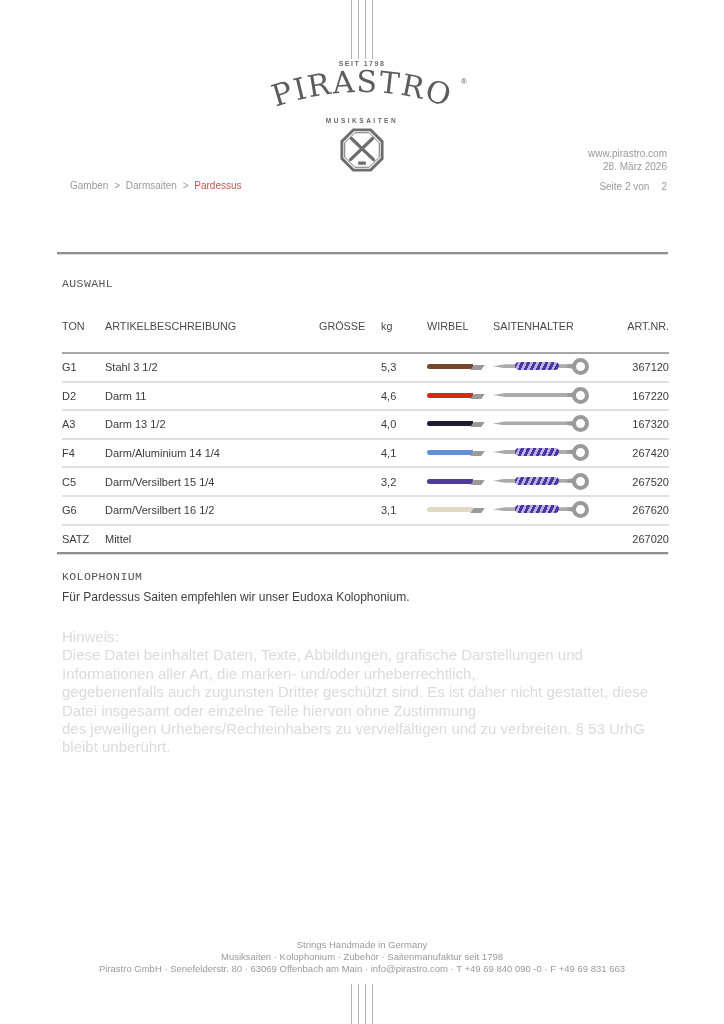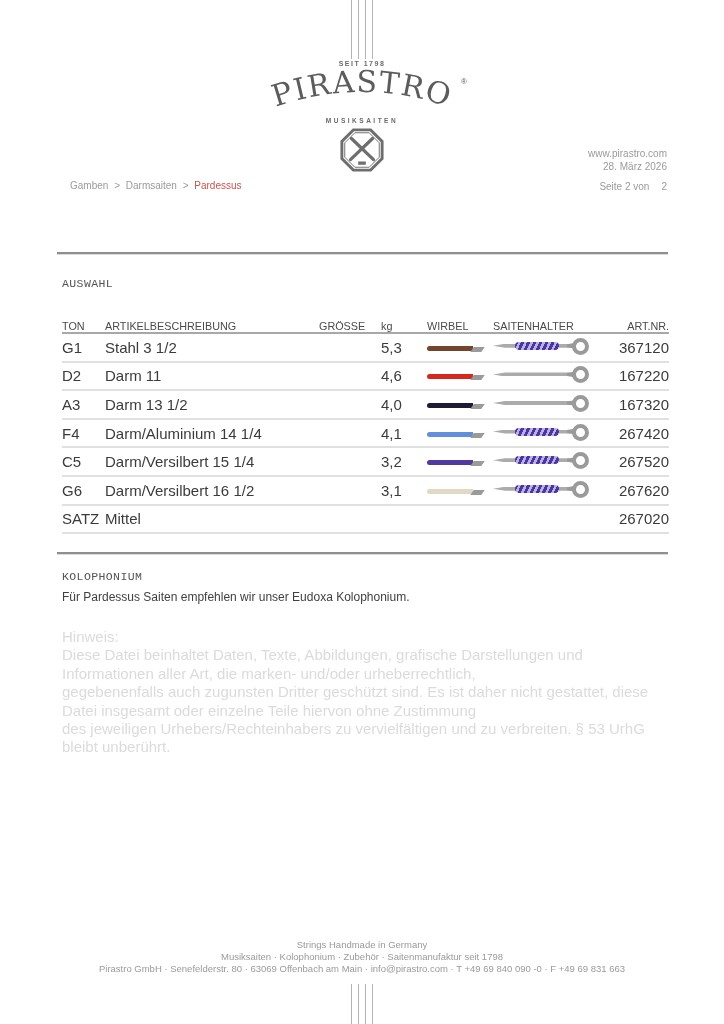--- a/index.html
+++ b/index.html
@@ -39,23 +39,23 @@
 
   .sec-title{position:absolute;left:62px;font-size:11.5px;letter-spacing:.4px;color:#555;font-family:Liberation Mono, monospace;}
   .t-auswahl{top:277px;}
   .t-kolo{top:570px;}
   .kolo-text{position:absolute;left:62px;top:590px;font-size:12px;color:#3f3f3f;}
 
   
   .table{position:absolute;left:62px;top:306px;width:607px;}
   .trow{display:grid;grid-template-columns:43px 214px 62px 46px 66px 108px 1fr;
         align-items:center;height:26.6px;border-bottom:2px solid #e0e0e0;
-        font-size:15px;color:#3b3b3b;}
+        font-size:11px;color:#3b3b3b;}
   .trow.head{height:26px;align-items:end;border-bottom:2px solid #a8a8a8;
-             font-size:10.8px;color:#4a4a4a;padding-bottom:0;}
+             font-size:10.8px;color:#4a4a4a;padding-bottom:20px;}
   .cell-artnr{text-align:right;}
 
   
   .wirbel{position:relative;width:57px;height:9px;display:inline-block;}
   .wline{position:absolute;left:0;top:2px;width:46px;height:5px;border-radius:3px 0 0 3px;background:transparent;}
   .wtip{position:absolute;left:45px;top:3px;width:11px;height:5px;background:#9a9a9a;transform:skewX(-35deg);}
 
   
   .tailpiece{position:relative;width:96px;height:18px;display:inline-block;}
   .tline{position:absolute;left:0;top:7px;width:80px;height:4px;background:#ababab;

